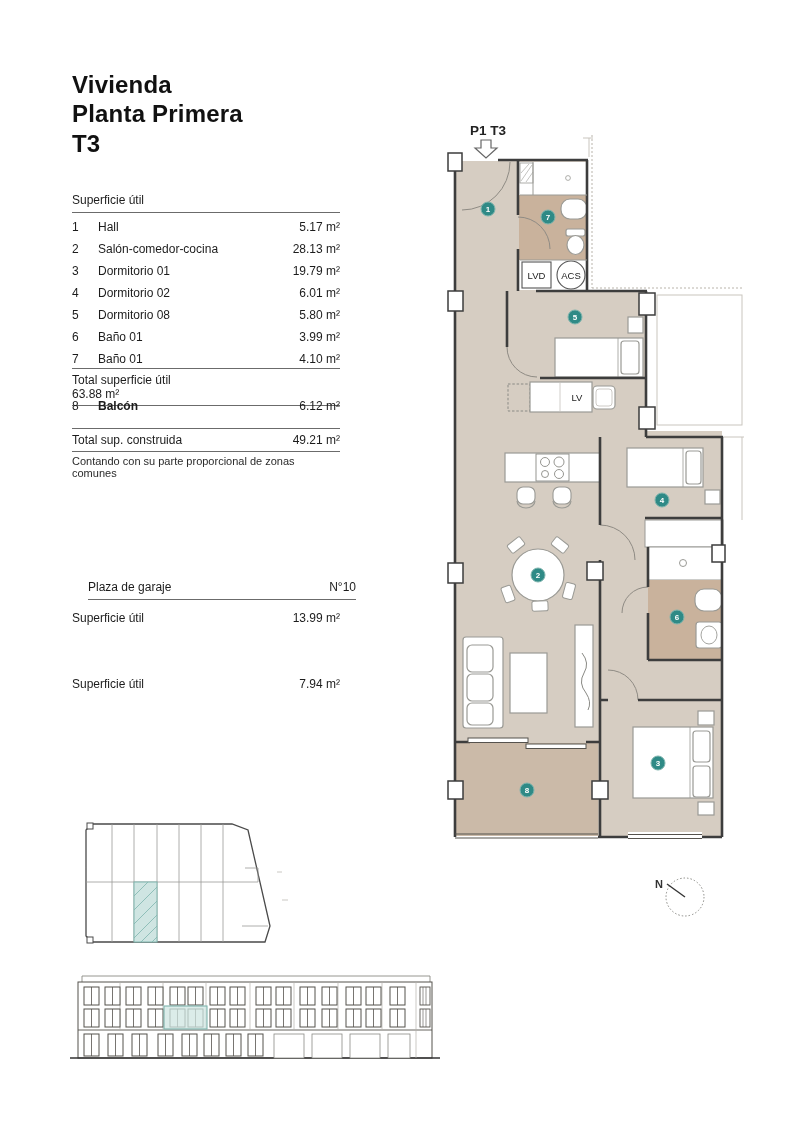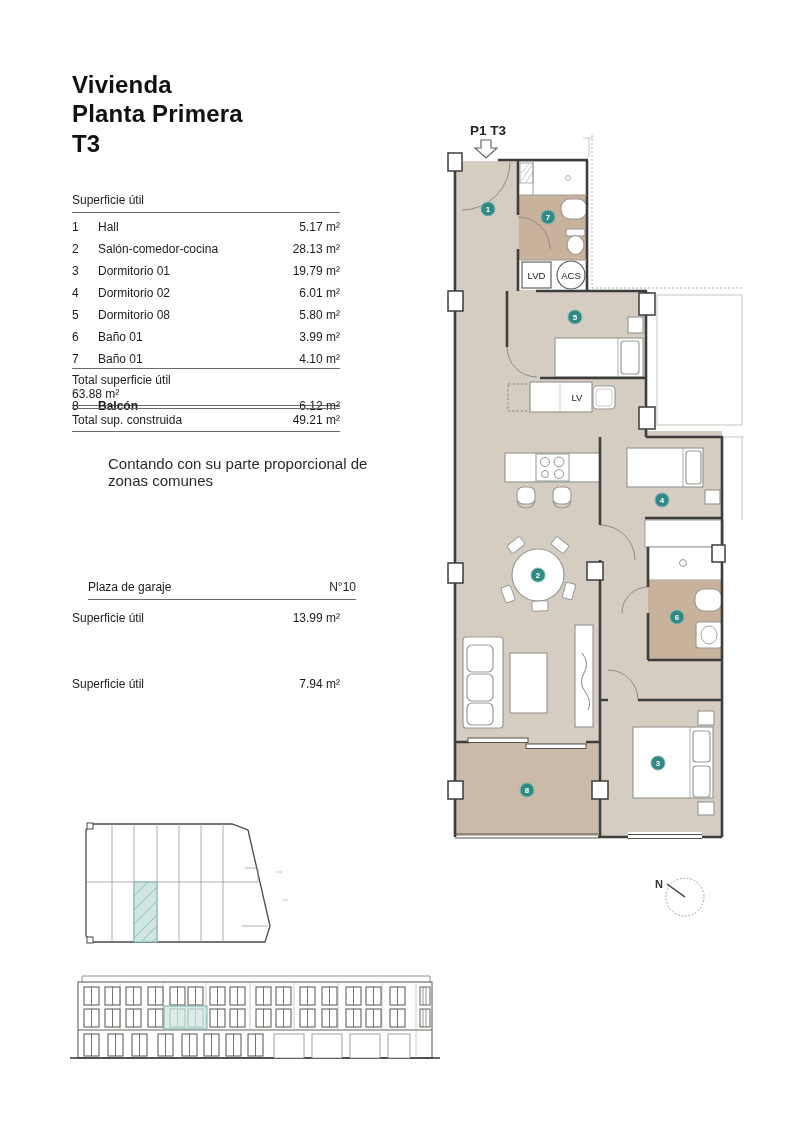--- a/index.html
+++ b/index.html
@@ -11,21 +11,21 @@
   .sec-header{position:absolute;left:0;width:100%;font-size:12px;color:#1c1c1c;border-bottom:1px solid #6b6b6b;padding-bottom:5px;display:flex;justify-content:space-between;}
   .rows{position:absolute;left:0;top:216px;width:100%;}
   .row{display:flex;font-size:12px;line-height:22px;color:#1c1c1c;}
   .row .num{width:26px;}
   .row .label{flex:1;}
   .row .value{text-align:right;white-space:nowrap;}
   .total-row{position:absolute;left:0;width:100%;display:flex;justify-content:space-between;font-size:12px;padding:4px 0;border-top:1px solid #6b6b6b;border-bottom:1px solid #6b6b6b;}
   .plain-row{position:absolute;left:0;width:100%;display:flex;font-size:12px;}
   .plain-row .num{width:26px;}
   .plain-row .label{flex:1;font-weight:bold;}
-  .note{position:absolute;left:0;top:455px;width:100%;font-size:15px;color:#2a2a2a;margin-left:36px;}
+  .note{position:absolute;left:0;top:455px;width:100%;font-size:11px;color:#2a2a2a;}
   .kv-row{position:absolute;left:0;width:100%;display:flex;justify-content:space-between;font-size:12px;}
   svg text{font-family:"Liberation Sans",sans-serif;}
   .marker-txt{fill:#ffffff;font-size:8px;font-weight:bold;text-anchor:middle;}
   .plan-lbl{fill:#222;font-size:9.5px;text-anchor:middle;}
 </style>
 </head>
 <body>
 
 <div class="page">
 
@@ -83,21 +83,21 @@
       <span>Total superficie útil</span>
       <span>63.88 m²</span>
     </div>
 
     <div class="plain-row" style="top:399px;">
       <span class="num">8</span>
       <span class="label">Balcón</span>
       <span class="value">6.12 m²</span>
     </div>
 
-    <div class="total-row" style="top:408px;gap:17px;">
+    <div class="total-row" style="top:428px;gap:17px;">
       <span>Total sup. construida</span>
       <span>49.21 m²</span>
     </div>
 
     <div class="note">Contando con su parte proporcional de zonas comunes</div>
 
     <div class="sec-header" style="top:580px;margin-left:16px;">
       <span>Plaza de garaje</span>
       <span>N°10</span>
     </div>

